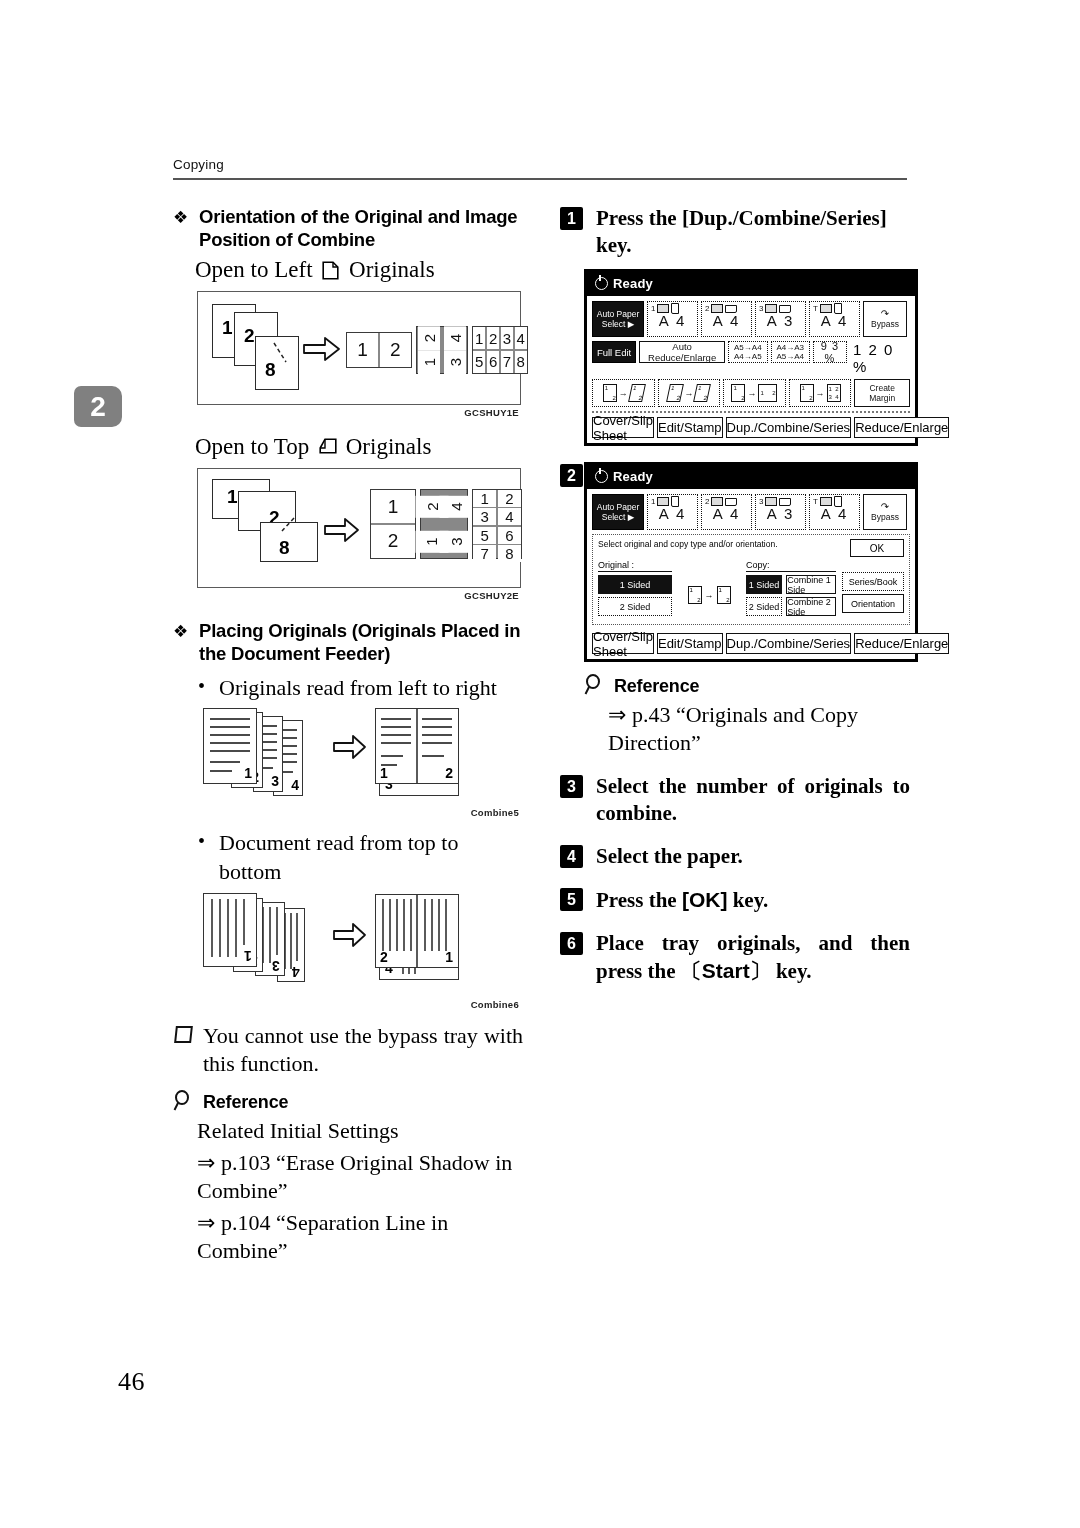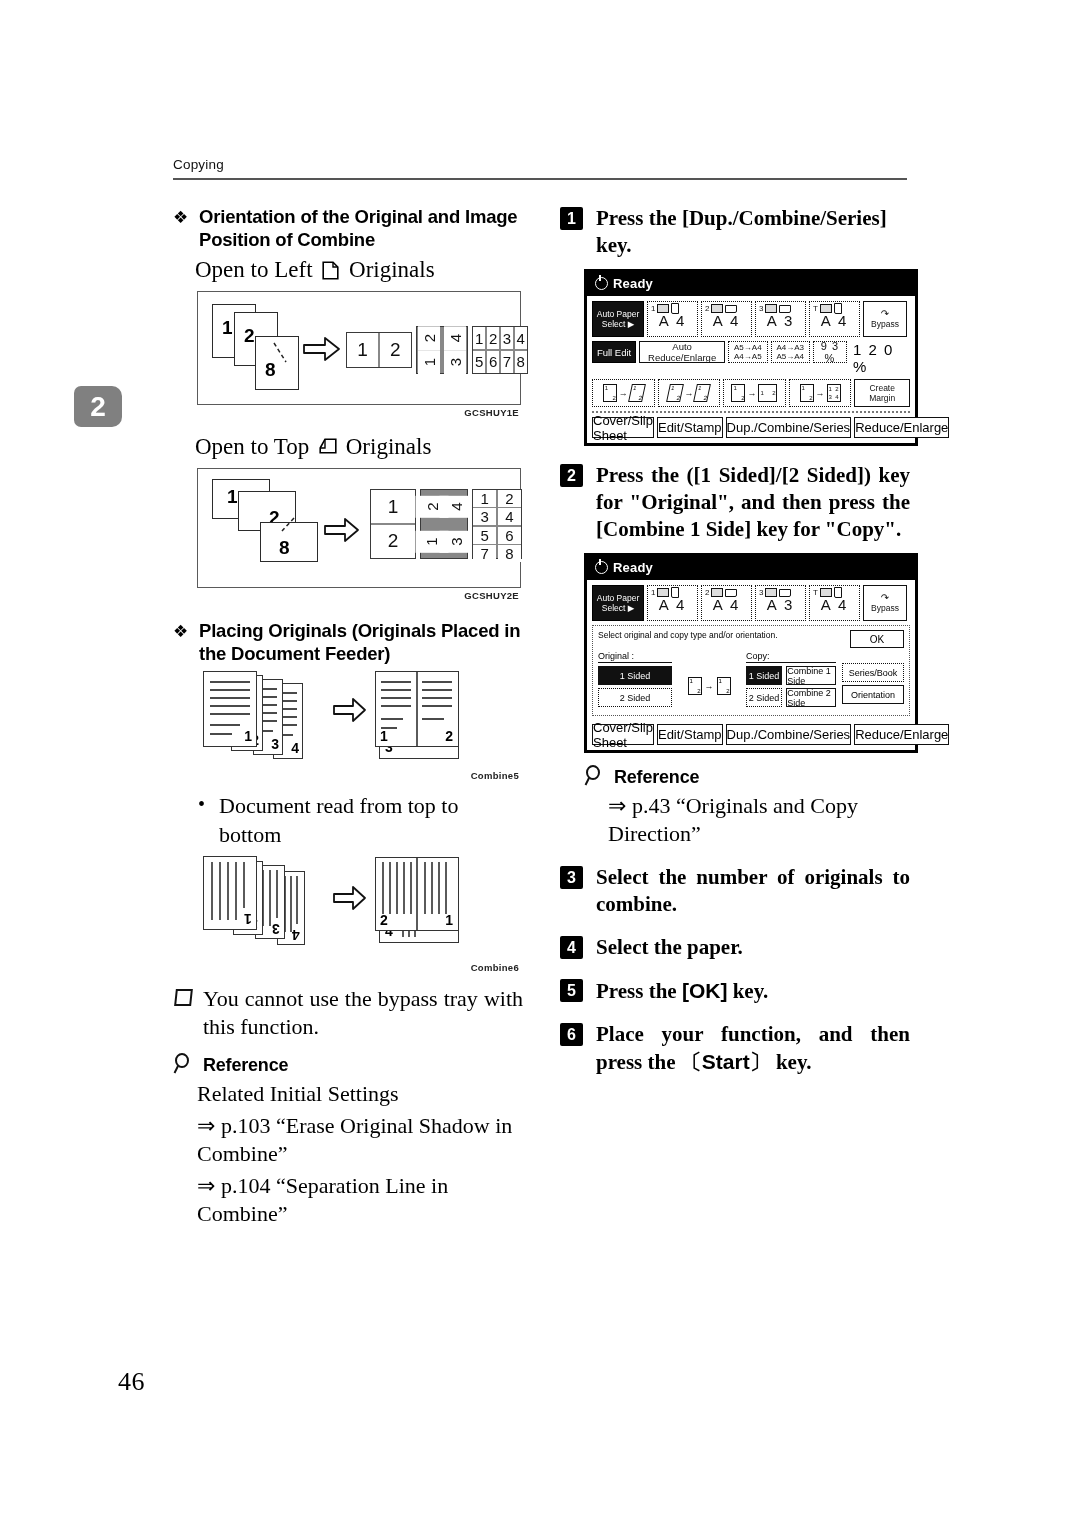--- a/index.html
+++ b/index.html
@@ -456,20 +456,21 @@
         <div>8</div>
       </div>
     </div>
     <div class="figcap" style="width:322px;margin-left:24px;">GCSHUY2E</div>
 
     <div class="bullet-head" style="margin-top:18px;">
       <span class="dia">❖</span>
       <span>Placing Originals (Originals Placed in the Document Feeder)</span>
     </div>
 
+    <div class="dot-item">Originals read from left to right</div>
 
     <div style="position:relative;height:120px;margin-left:24px;">
       <div class="sheet" style="left:76px;top:14px;width:28px;height:74px;">
         <div class="rule" style="left:5px;top:8px;width:18px;"></div>
         <div class="rule" style="left:5px;top:16px;width:18px;"></div>
         <div class="rule" style="left:5px;top:24px;width:18px;"></div>
         <div class="rule" style="left:5px;top:32px;width:18px;"></div>
         <div class="rule" style="left:5px;top:40px;width:18px;"></div>
         <div class="rule" style="left:5px;top:50px;width:14px;"></div>
         <span class="snum" style="right:3px;bottom:2px;">4</span>
@@ -740,21 +741,20 @@
           <div class="tab">Cover/Slip Sheet</div>
           <div class="tab">Edit/Stamp</div>
           <div class="tab">Dup./Combine/Series</div>
           <div class="tab">Reduce/Enlarge</div>
         </div>
       </div>
     </div>
 
     <div class="step just">
       <span class="sbadge">2</span>
-      <span>Press the ([1 Sided]/[2 Sided]) key for "Original", and then press the [Combine 1 Side] key for "Copy".</span>
     </div>
 
     <div class="lcd">
       <div class="lcd-title">
         <span class="pwr"></span>
         <span>Ready</span>
       </div>
       <div class="lcd-body">
         <div class="row">
           <div class="btn dark aps">Auto Paper Select ▶</div>
@@ -866,16 +866,16 @@
       <span>Select the paper.</span>
     </div>
 
     <div class="step">
       <span class="sbadge">5</span>
       <span>Press the </span><span class="k">[OK]</span><span> key.</span>
     </div>
 
     <div class="step just">
       <span class="sbadge">6</span>
-      <span>Place your function, and then press the </span><span class="k">〔Start〕</span><span> key.</span>
+      <span>Place tray originals, and then press the </span><span class="k">〔Start〕</span><span> key.</span>
     </div>
   </div>
 </div>
 
 </body></html>

